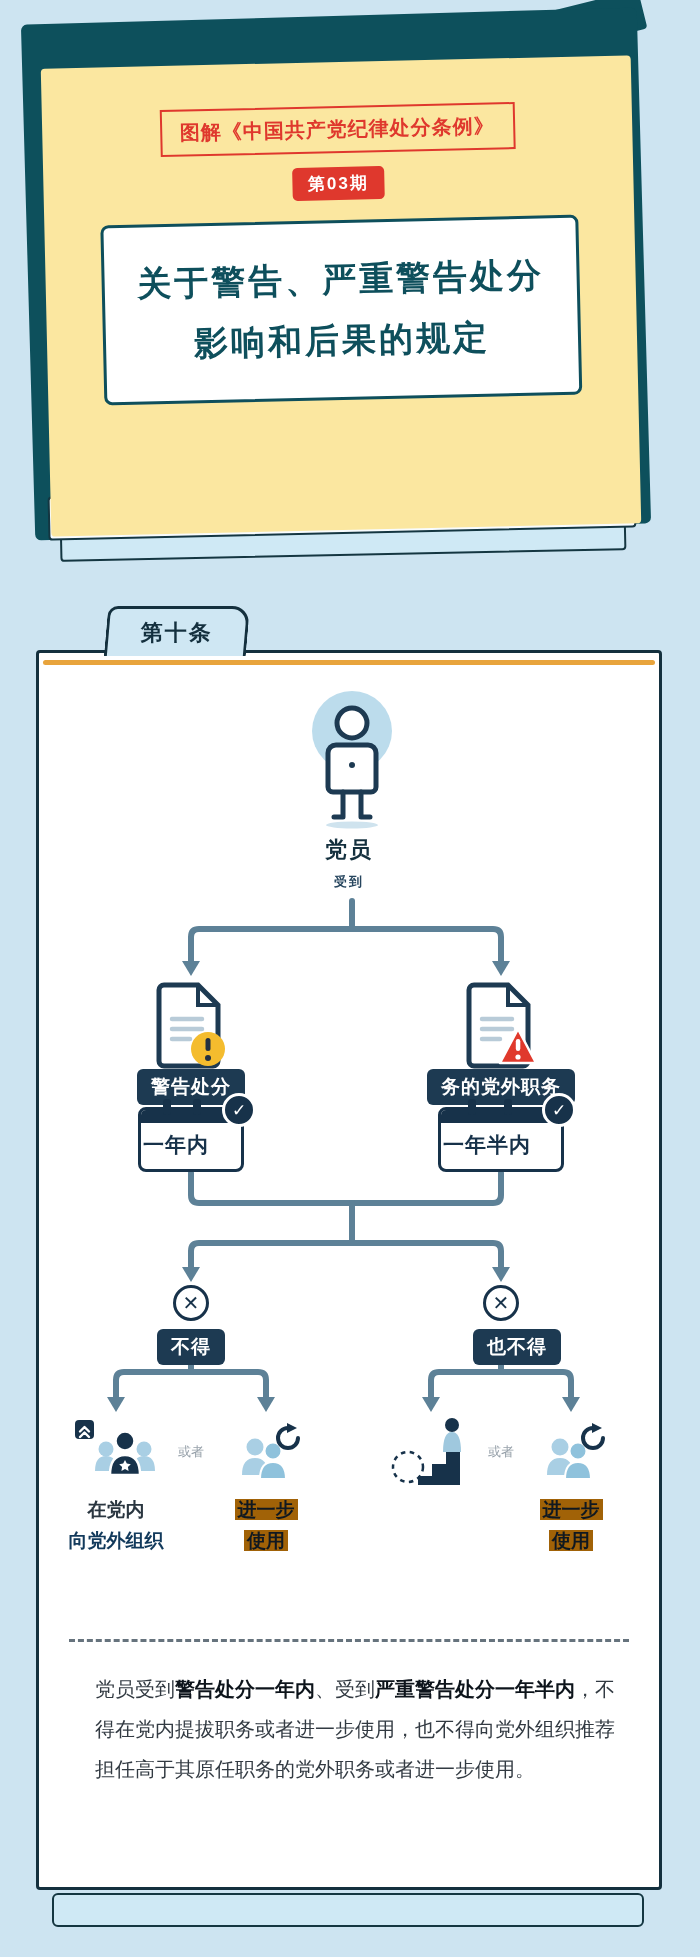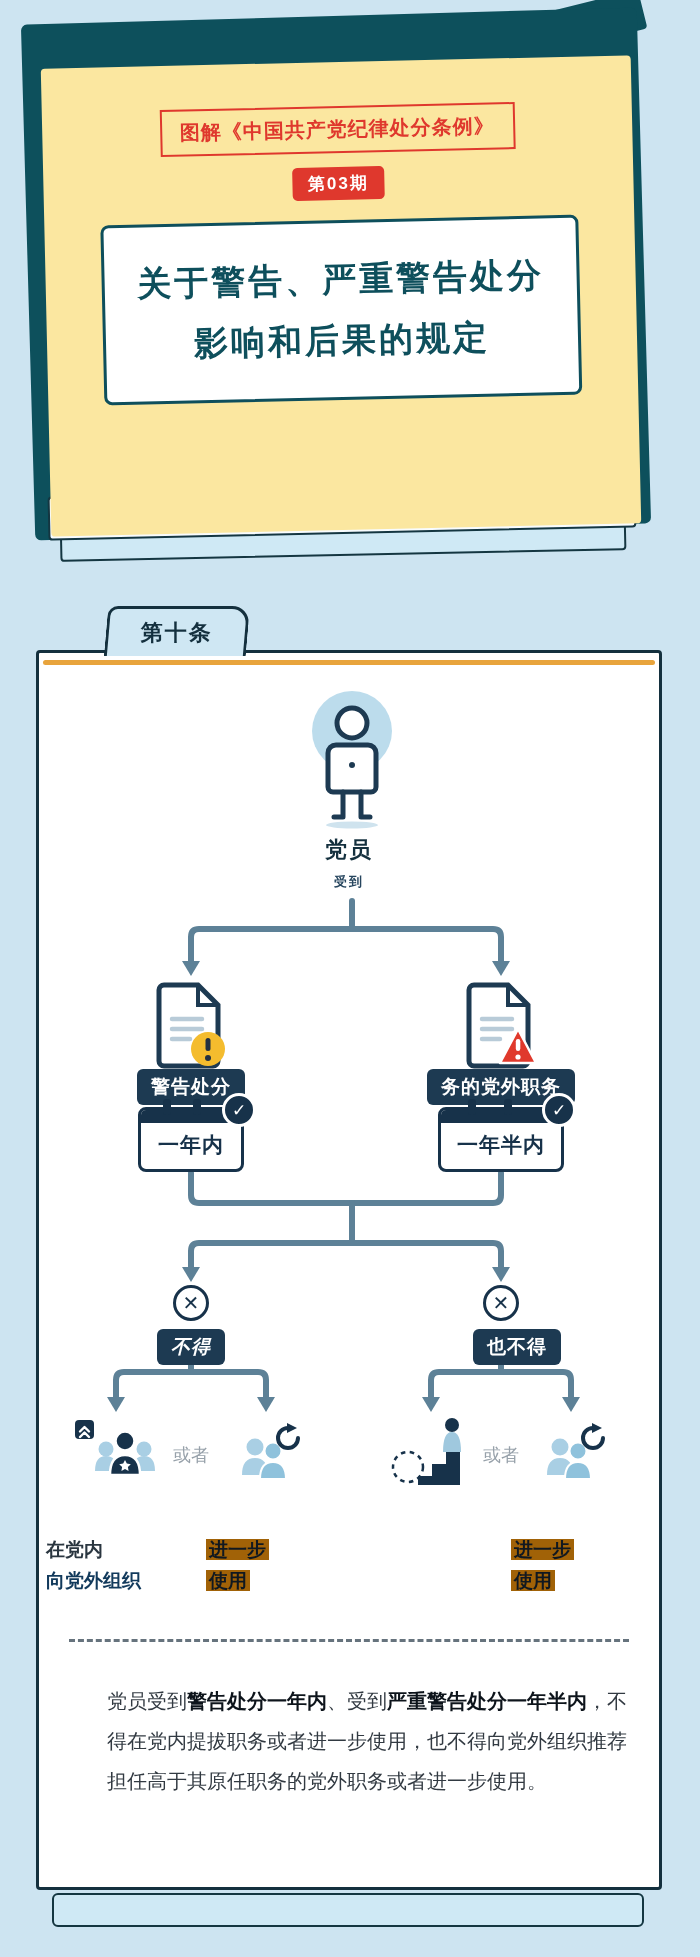--- a/index.html
+++ b/index.html
@@ -55,62 +55,62 @@
 
   .branch-label { position:absolute; top:416px; transform:translateX(-50%);
            background:#1d3a52; color:#fff; font-weight:700; font-size:19px;
            padding:5px 14px; border-radius:6px; white-space:nowrap; letter-spacing:1px; }
   .bl-left { left:152px; } .bl-right { left:462px; }
 
   .calendar { position:absolute; top:454px; }
   .cal-left { left:99px; width:106px; } .cal-right { left:399px; width:126px; }
   .cal-box { border:3.5px solid #17324a; border-radius:8px; background:#fff; overflow:hidden; }
   .cal-bar { height:13px; background:#17324a; }
-  .cal-body { padding:8px 2px 10px; text-align:center; font-size:21px;
+  .cal-body { padding:8px 2px 10px; text-align:left; font-size:21px;
            font-weight:800; color:#17324a; letter-spacing:1px; }
   .cal-hanger { position:absolute; top:-8px; width:8px; height:16px;
            background:#17324a; border-radius:3px; z-index:2; }
   .h1 { left:24%; } .h2 { left:52%; }
   .cal-check { position:absolute; top:-14px; right:-12px; width:34px; height:34px;
            background:#17324a; border:3px solid #fff; border-radius:50%; color:#fff;
            font-size:17px; font-weight:900; display:flex; align-items:center;
            justify-content:center; z-index:3; }
 
   .no-circle { position:absolute; top:632px; width:36px; height:36px; background:#fff;
            border:3.5px solid #17324a; border-radius:50%; color:#17324a; font-size:20px;
            font-weight:900; display:flex; align-items:center; justify-content:center; }
   .nc-left { left:134px; } .nc-right { left:444px; }
 
   .proh-label { position:absolute; top:676px; transform:translateX(-50%);
            background:#1d3a52; color:#fff; font-weight:700; font-size:19px;
            padding:5px 14px; border-radius:6px; white-space:nowrap; letter-spacing:1px; }
-  .pl-left { left:152px;font-style:italic; } .pl-right { left:478px; }
+  .pl-left { left:152px; } .pl-right { left:478px; }
 
   .flow-icon { position:absolute; }
   .icon-promote { left:35px;  top:766px; }
   .icon-reuse-1 { left:190px; top:770px; }
   .icon-stairs  { left:349px; top:762px; }
   .icon-reuse-2 { left:495px; top:770px; }
   .or-label { position:absolute; top:790px; width:48px; text-align:center;
-           color:#97a1aa; font-size:18px; }
+           color:#97a1aa; font-size:13px; }
   .or-1 { left:128px; } .or-2 { left:438px; }
 
-  .option-text { position:absolute; text-align:left; font-size:19px; line-height:1.62;margin-top:40px; }
+  .option-text { position:absolute; text-align:center; font-size:19px; line-height:1.62; }
   .ot-l1 { left:7px;   top:842px; width:140px; }
   .ot-l2 { left:167px; top:842px; width:120px; }
   .ot-r1 { left:317px; top:842px; width:150px; }
   .ot-r2 { left:472px; top:842px; width:120px; }
   .line-plain { color:#2a3640; font-weight:600; }
   .line-em { color:#123a5c; font-weight:800; }
   .hl { background:#a16207; padding:0 3px; font-weight:800; color:#101820; }
 
   .divider { position:absolute; left:30px; right:30px; top:986px;
            border-top:3px dashed #66737d; }
   .summary { position:absolute; left:56px; top:1016px; width:520px; font-size:20px;
-           line-height:2.0; color:#323a42; text-align:justify; margin:12px; }
+           line-height:2.0; color:#323a42; text-align:justify; margin:0; }
   .summary .b { font-weight:800; color:#0d141b; }
 </style>
 </head>
 <body>
 
 <div class="page">
 
   <div class="cover-flap"></div>
   <div class="cover"></div>
   <div class="page-strip strip-blue"></div>

